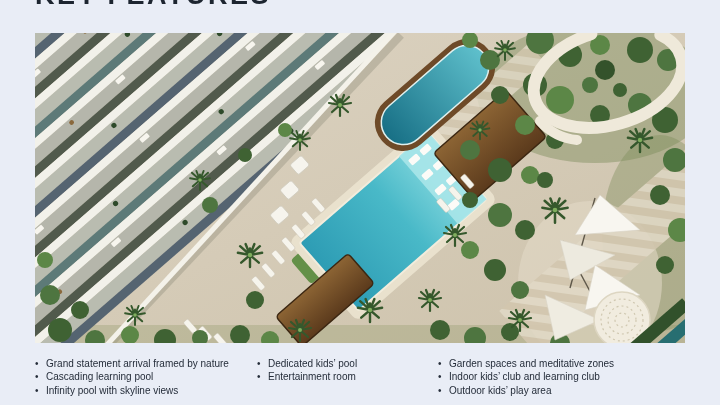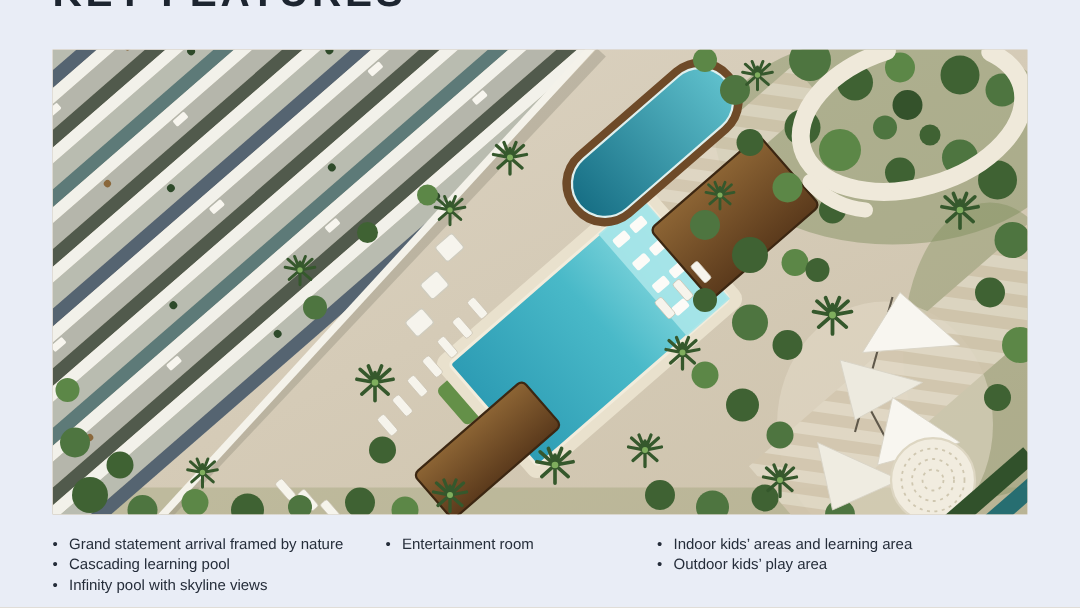--- a/index.html
+++ b/index.html
@@ -345,22 +345,24 @@
 <div class="col col1">
   <ul class="feat">
     <li>Grand statement arrival framed by nature</li>
     <li>Cascading learning pool</li>
     <li>Infinity pool with skyline views</li>
   </ul>
 </div>
 
 <div class="col col2">
   <ul class="feat">
+    <li>Dedicated kids’ pool</li>
     <li>Entertainment room</li>
   </ul>
 </div>
 
 <div class="col col3">
   <ul class="feat">
-    <li>Indoor kids’ areas and learning area</li>
+    <li>Garden spaces and meditative zones</li>
+    <li>Indoor kids’ club and learning club</li>
     <li>Outdoor kids’ play area</li>
   </ul>
 </div>
 
 </body></html>

